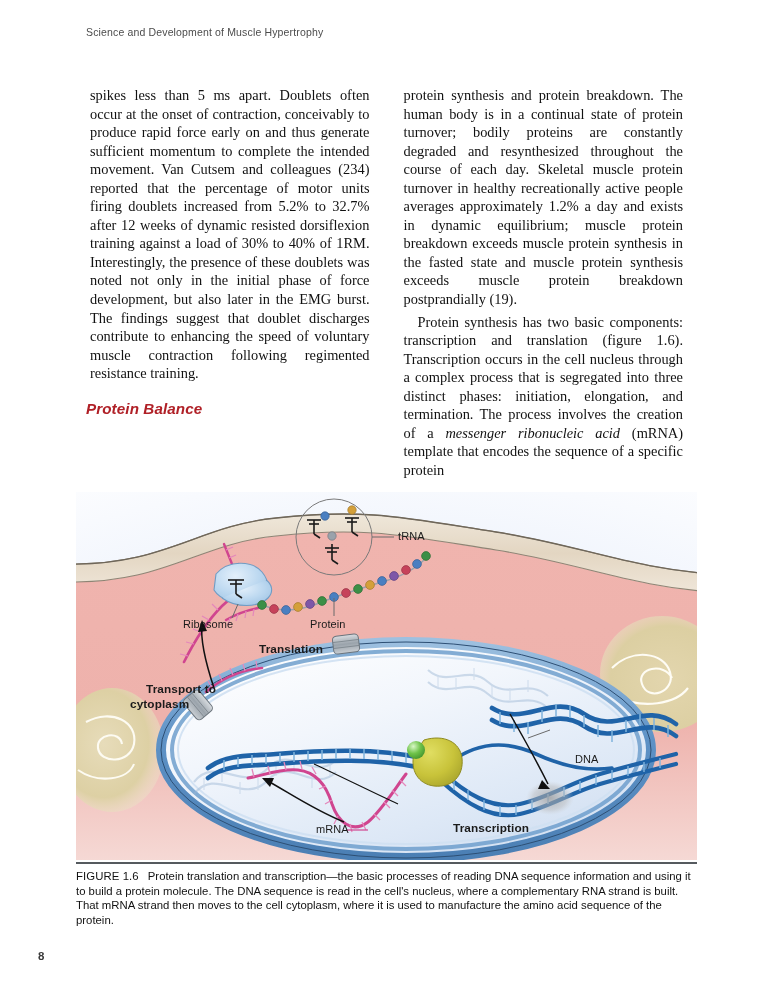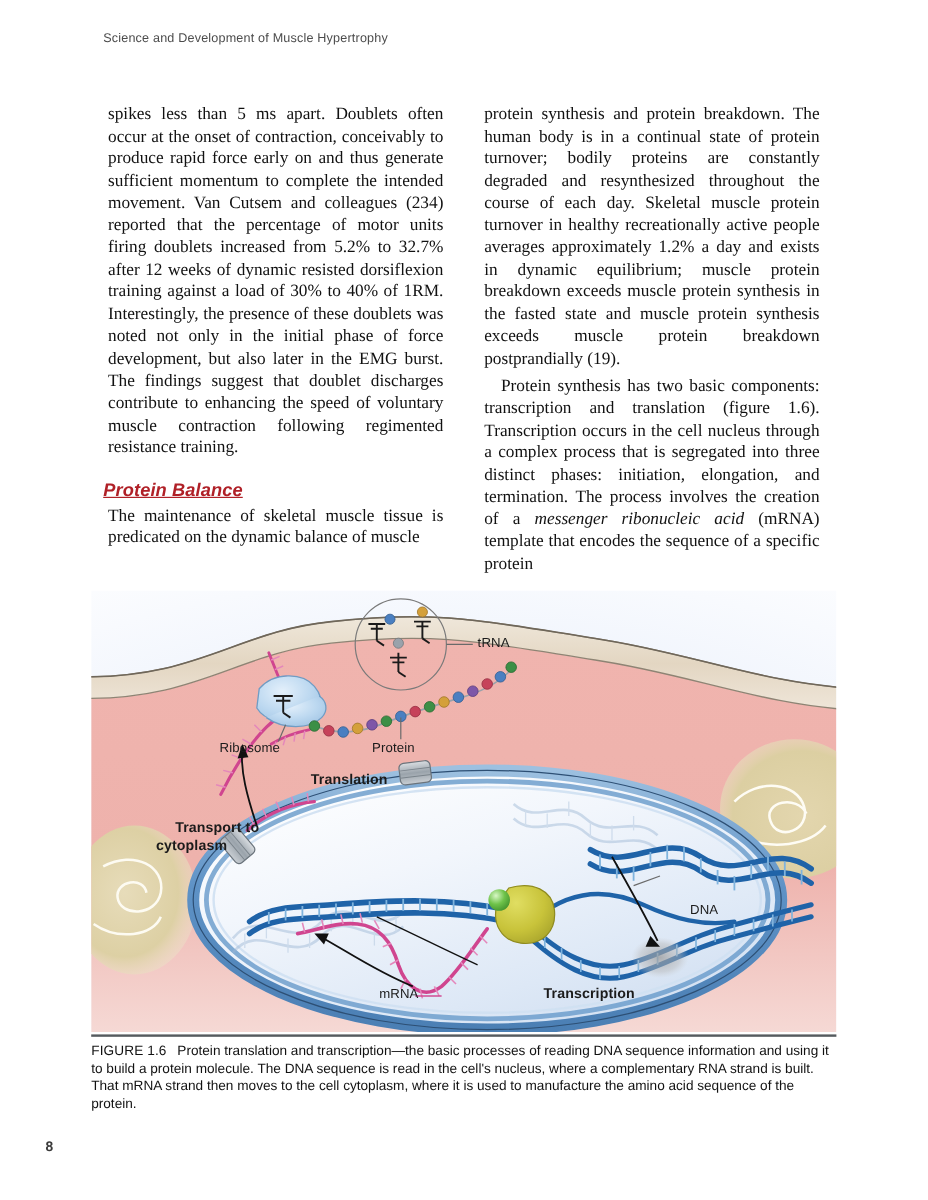--- a/index.html
+++ b/index.html
@@ -56,21 +56,20 @@
     margin-top: 0;
   }
   .sec-head {
     margin: 17px 0 2px 0;
     font-family: "Liberation Sans", sans-serif;
     font-style: italic;
     font-weight: bold;
     font-size: 15.2px;
     color: #b02027;
     letter-spacing: 0.1px;
-    text-decoration: underline;
   }
   .ital { font-style: italic; }
 
   
   .figure-block {
     position: absolute;
     left: 76px;
     top: 492px;
     width: 621px;
   }
@@ -138,21 +137,20 @@
 
 <div class="running-head">Science and Development of Muscle Hypertrophy</div>
 
 <div class="columns">
 
   <div class="col">
     <p>spikes less than 5 ms apart. Doublets often occur at the onset of contraction, conceivably to produce rapid force early on and thus generate sufficient momentum to complete the intended movement. Van Cutsem and colleagues (234) reported that the percentage of motor units firing doublets increased from 5.2% to 32.7% after 12 weeks of dynamic resisted dorsiflexion training against a load of 30% to 40% of 1RM. Interestingly, the presence of these doublets was noted not only in the initial phase of force development, but also later in the EMG burst. The findings suggest that doublet discharges contribute to enhancing the speed of voluntary muscle contraction following regimented resistance training.</p>
 
     <h2 class="sec-head">Protein Balance</h2>
 
-    <p>The maintenance of skeletal muscle tissue is predicated on the dynamic balance of muscle</p>
   </div>
 
   <div class="col">
     <p>protein synthesis and protein breakdown. The human body is in a continual state of protein turnover; bodily proteins are constantly degraded and resynthesized throughout the course of each day. Skeletal muscle protein turnover in healthy recreationally active people averages approximately 1.2% a day and exists in dynamic equilibrium; muscle protein breakdown exceeds muscle protein synthesis in the fasted state and muscle protein synthesis exceeds muscle protein breakdown postprandially (19).</p>
 
     <p class="indent"><span>Protein synthesis has two basic components: transcription and translation (figure 1.6). Transcription occurs in the cell nucleus through a complex process that is segregated into three distinct phases: initiation, elongation, and termination. The process involves the creation of a </span><span class="ital">messenger ribonucleic acid</span><span> (mRNA) template that encodes the sequence of a specific protein</span></p>
   </div>
 </div>
 
 <div class="figure-block">

